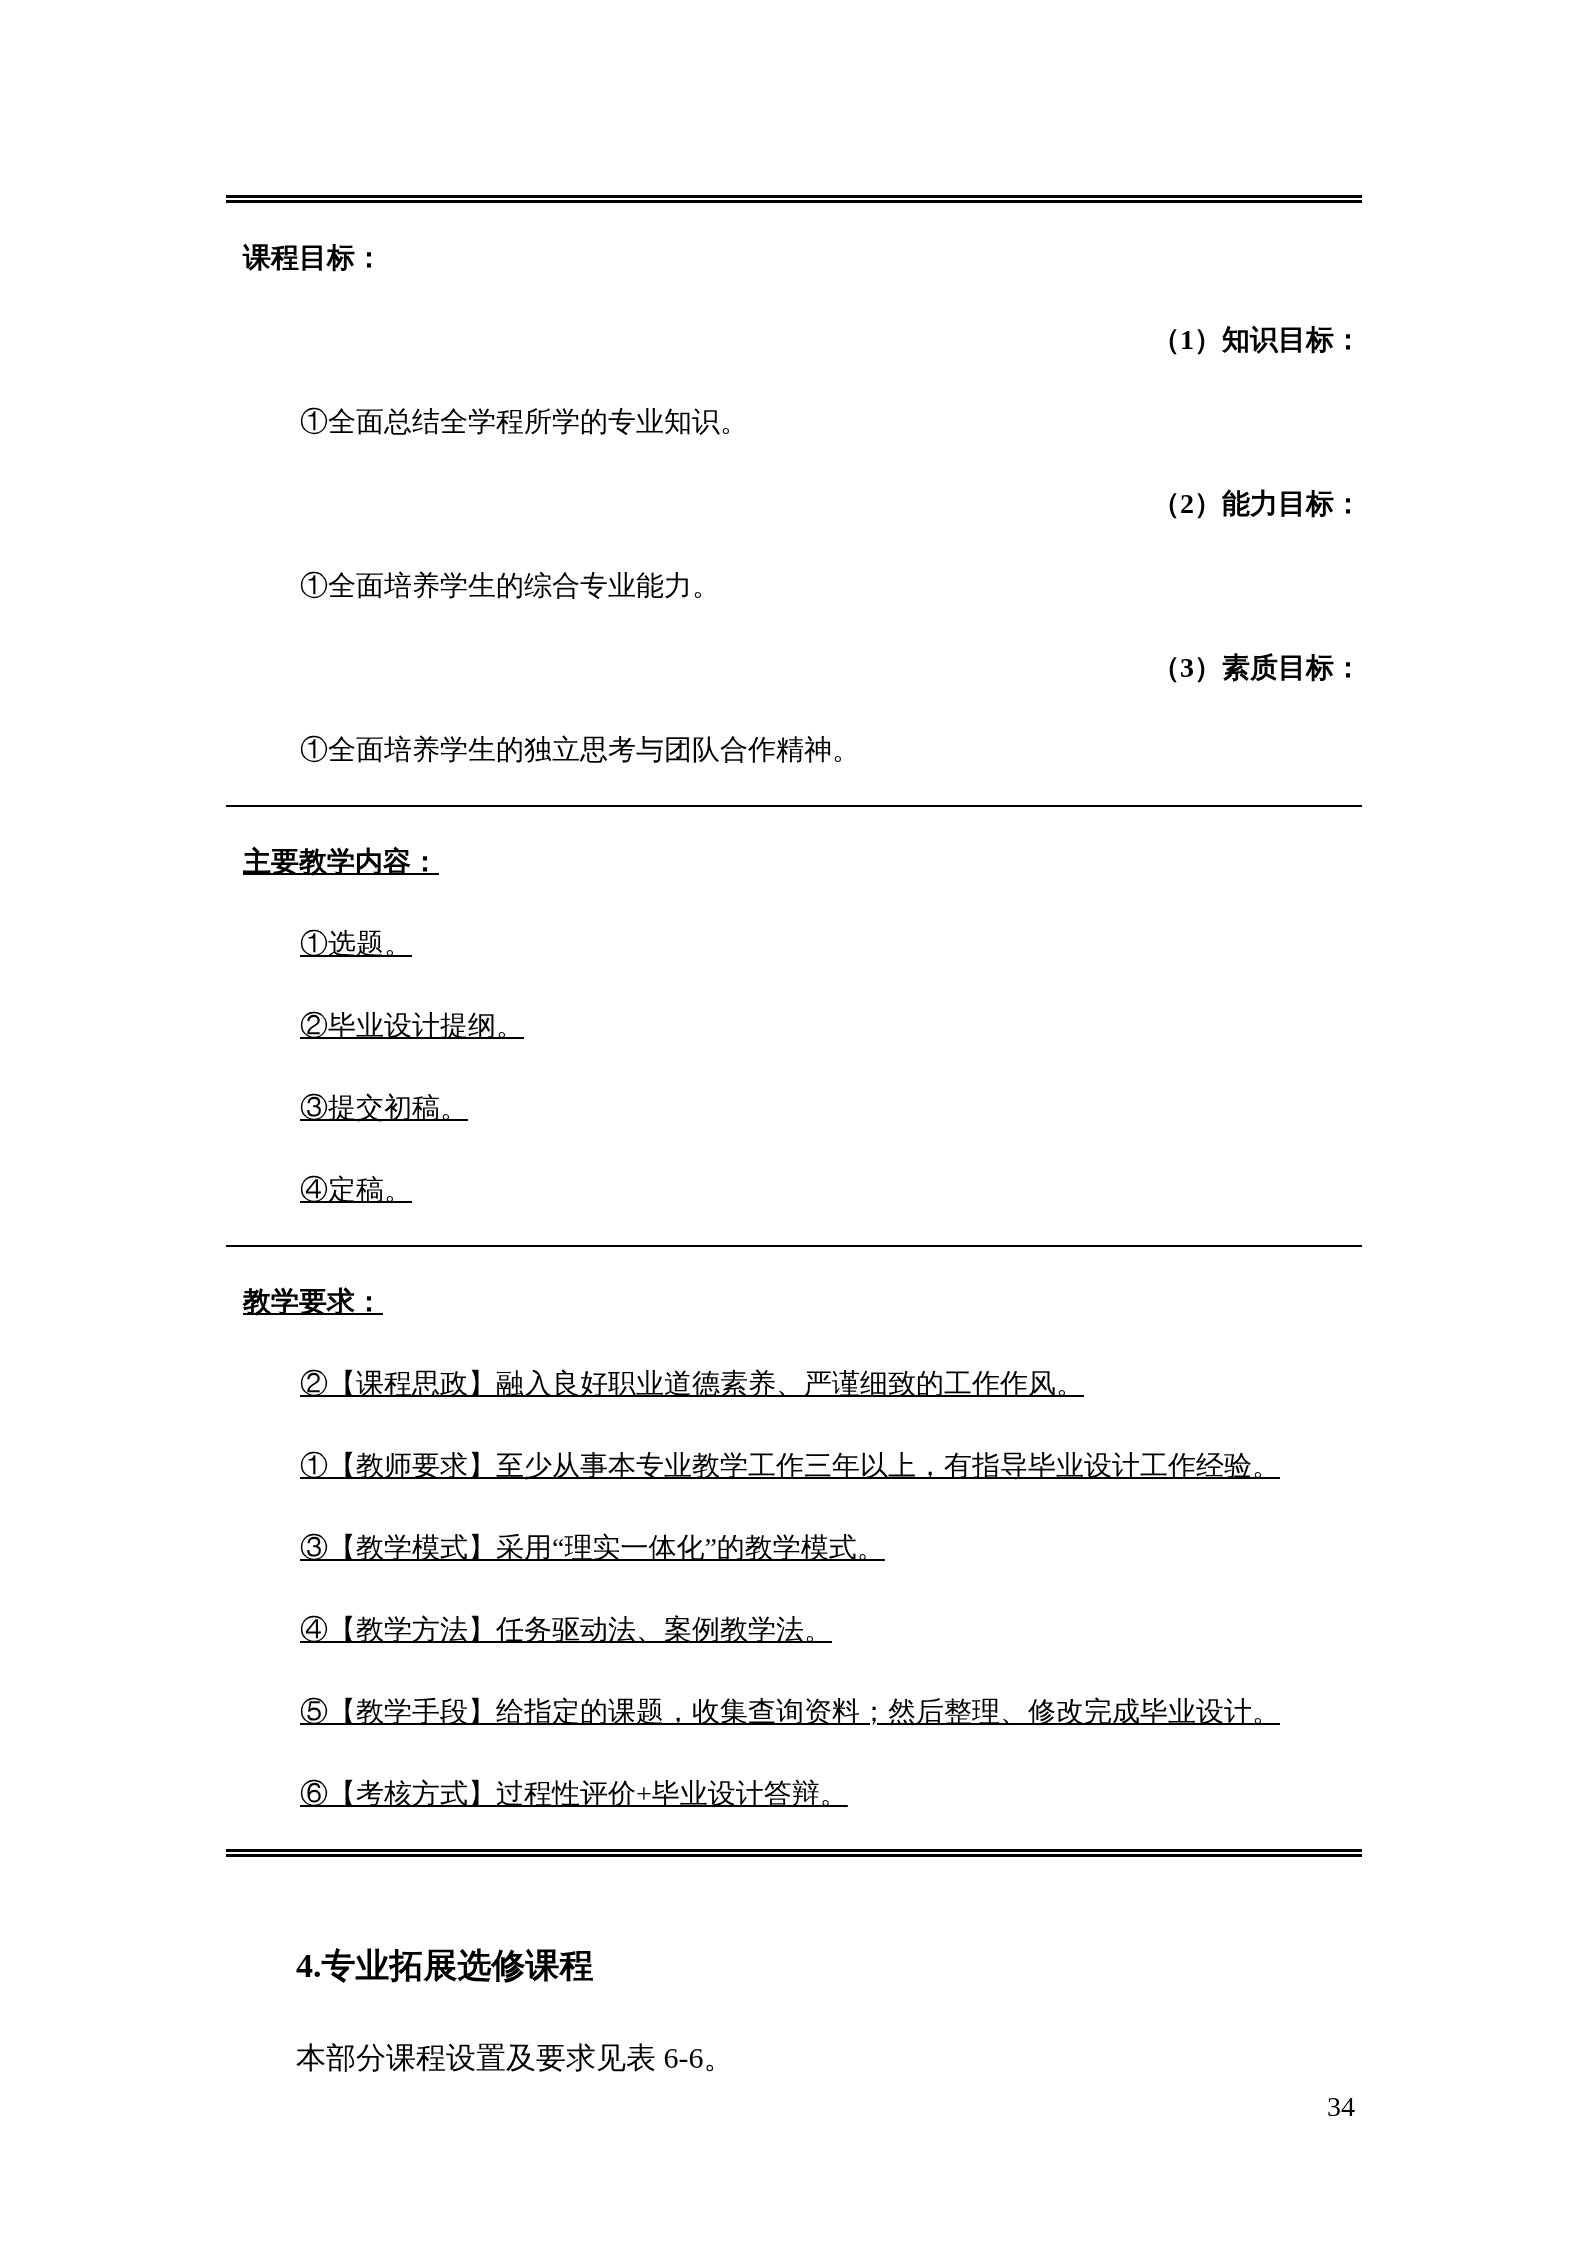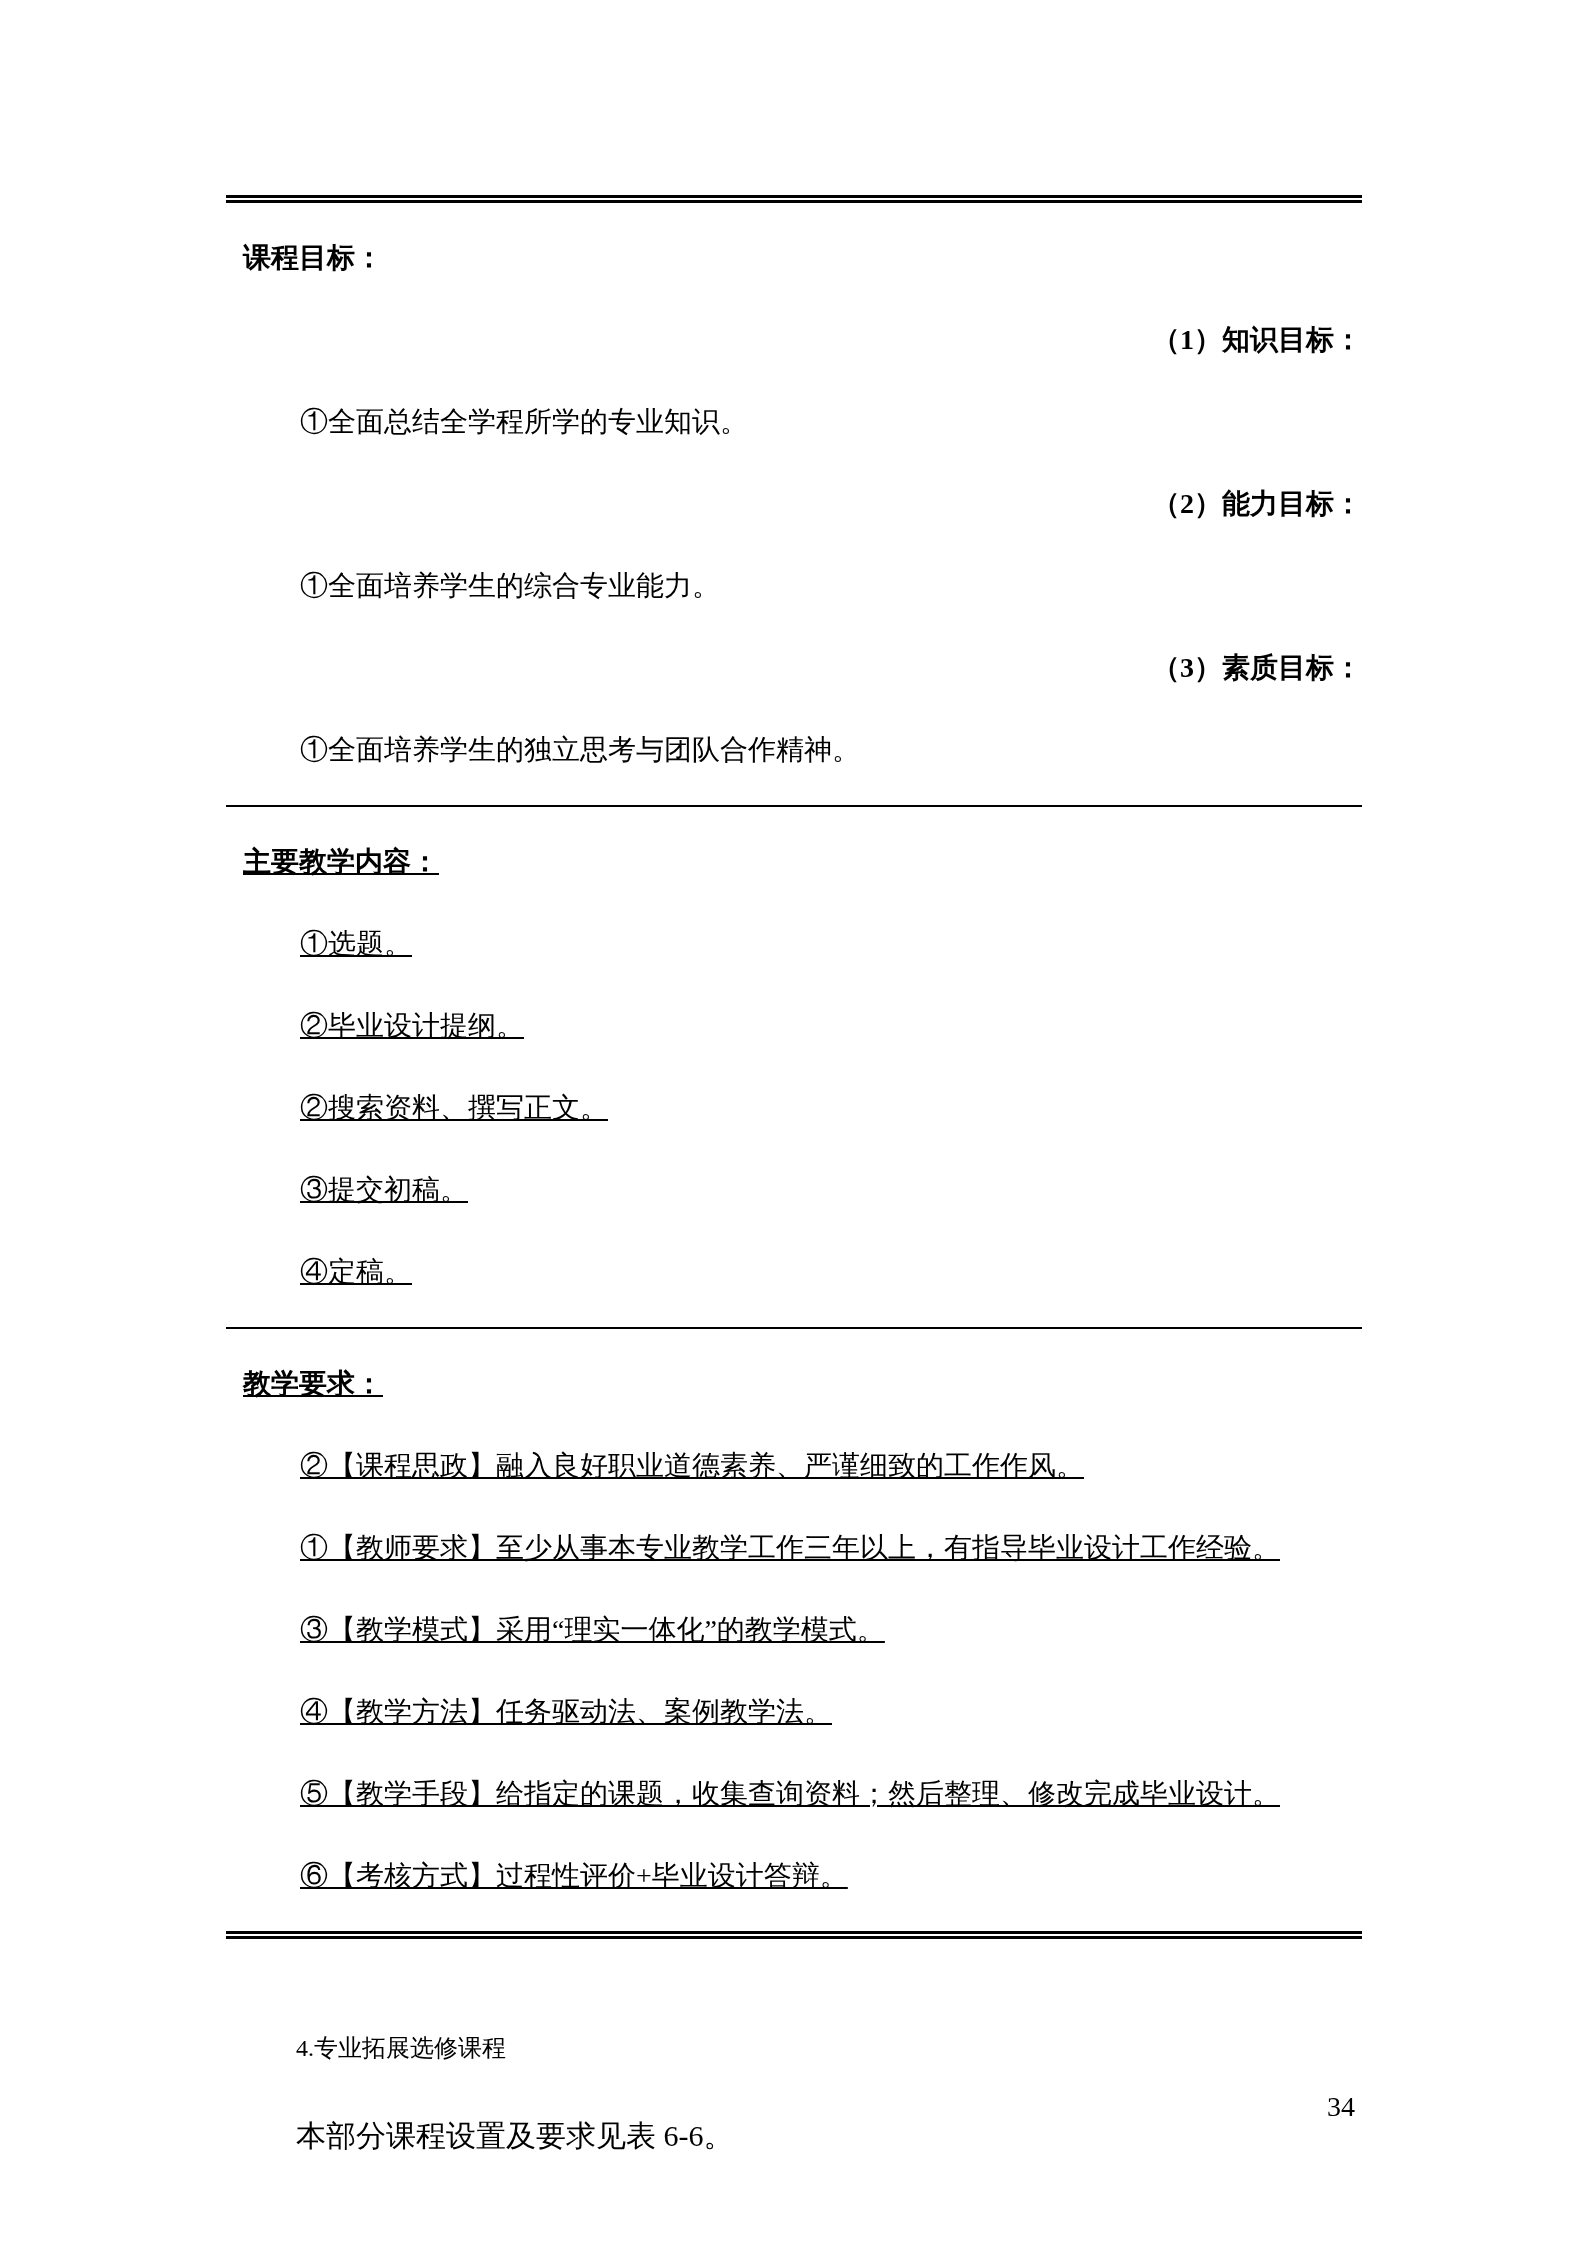--- a/index.html
+++ b/index.html
@@ -31,22 +31,22 @@
     line-height: 54px;
     white-space: nowrap;
   }
   .r-header { font-weight: bold; padding-left: 17px; }
   .r-sub    { font-weight: bold; padding-left: 14px; text-align: right; }
   .r-item   { padding-left: 74px; }
   
   .mid-heading {
     margin-top: 80px;
     padding-left: 70px;
-    font-size: 24px;
-    font-weight: normal;
+    font-size: 34px;
+    font-weight: bold;
     line-height: 58px;
     white-space: nowrap;
   }
   .mid-para {
     padding-left: 70px;
     font-size: 30px;
     line-height: 58px;
     white-space: nowrap;
   }
   
@@ -71,21 +71,20 @@
         <p class="row r-item">①全面总结全学程所学的专业知识。</p>
         <p class="row r-sub">（2）能力目标：</p>
         <p class="row r-item">①全面培养学生的综合专业能力。</p>
         <p class="row r-sub">（3）素质目标：</p>
         <p class="row r-item">①全面培养学生的独立思考与团队合作精神。</p>
       </div>
       <div class="section">
         <p class="row r-header">主要教学内容：</p>
         <p class="row r-item">①选题。</p>
         <p class="row r-item">②毕业设计提纲。</p>
-        <p class="row r-item">②搜索资料、撰写正文。</p>
         <p class="row r-item">③提交初稿。</p>
         <p class="row r-item">④定稿。</p>
       </div>
       <div class="section">
         <p class="row r-header">教学要求：</p>
         <p class="row r-item">②【课程思政】融入良好职业道德素养、严谨细致的工作作风。</p>
         <p class="row r-item">①【教师要求】至少从事本专业教学工作三年以上，有指导毕业设计工作经验。</p>
         <p class="row r-item">③【教学模式】采用“理实一体化”的教学模式。</p>
         <p class="row r-item">④【教学方法】任务驱动法、案例教学法。</p>
         <p class="row r-item">⑤【教学手段】给指定的课题，收集查询资料；然后整理、修改完成毕业设计。</p>

